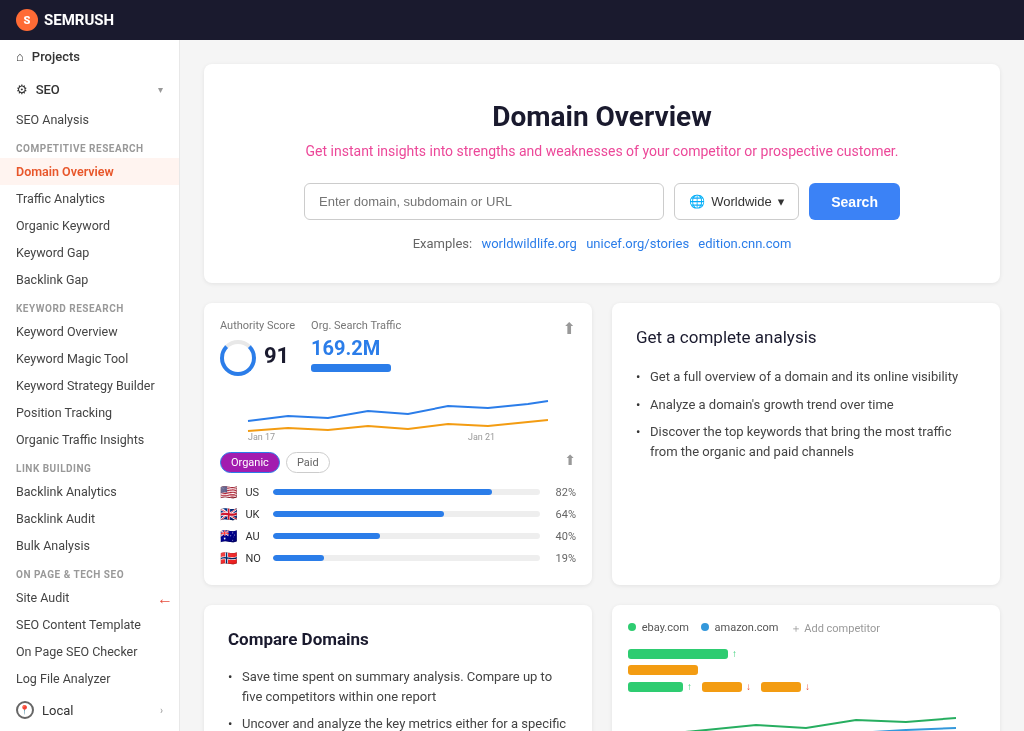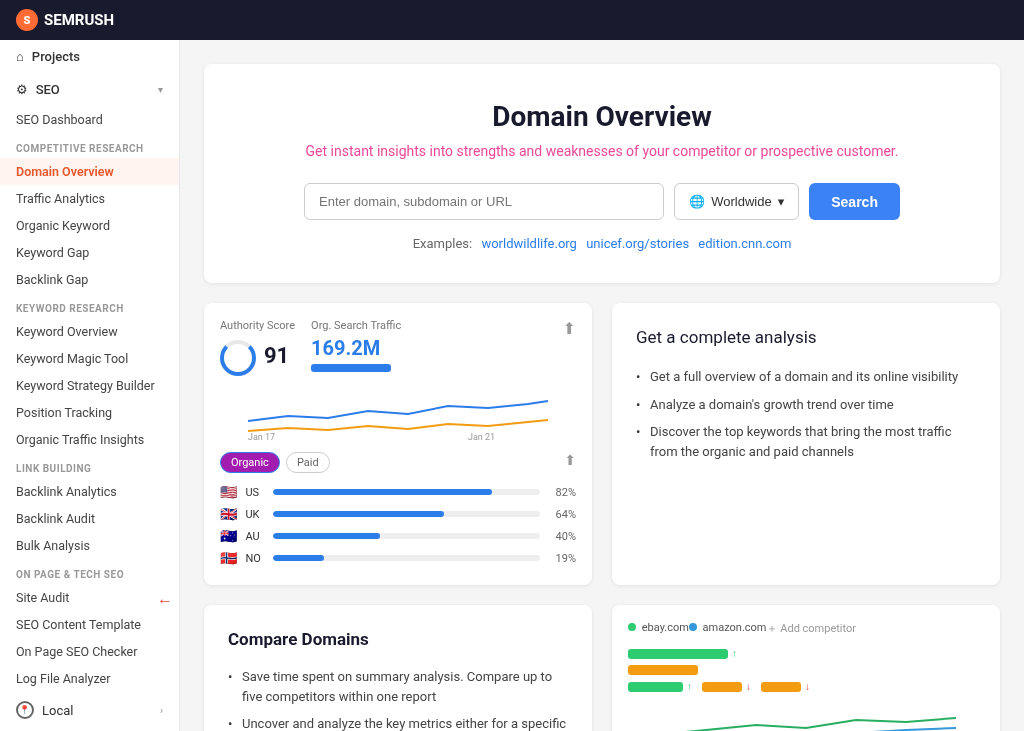--- a/index.html
+++ b/index.html
@@ -309,20 +309,21 @@
     
     .competitor-preview {
       background: #fff;
       border-radius: 8px;
       padding: 16px;
       box-shadow: 0 1px 4px rgba(0,0,0,0.08);
       overflow: hidden;
     }
     .comp-legend {
       display: flex;
+      gap: 12px;
       font-size: 11px;
       color: #555;
       margin-bottom: 12px;
       flex-wrap: wrap;
     }
     .legend-dot {
       width: 8px;
       height: 8px;
       border-radius: 50%;
       display: inline-block;
@@ -373,21 +374,21 @@
     </div>
     <div class="sidebar-main-item">
       <div class="left">
         <span>⚙</span>
         <span>SEO</span>
       </div>
       <span class="chevron">▾</span>
     </div>
 
     <div class="sidebar-sub-item">
-      <span>SEO Dashboard</span>
+      <span>SEO Analysis</span>
     </div>
 
     <div class="sidebar-section-label">COMPETITIVE RESEARCH</div>
     <div class="sidebar-sub-item active">Domain Overview</div>
     <div class="sidebar-sub-item">Traffic Analytics</div>
     <div class="sidebar-sub-item">Organic Keyword</div>
     <div class="sidebar-sub-item">Keyword Gap</div>
     <div class="sidebar-sub-item">Backlink Gap</div>
 
     <div class="sidebar-section-label">KEYWORD RESEARCH</div>

